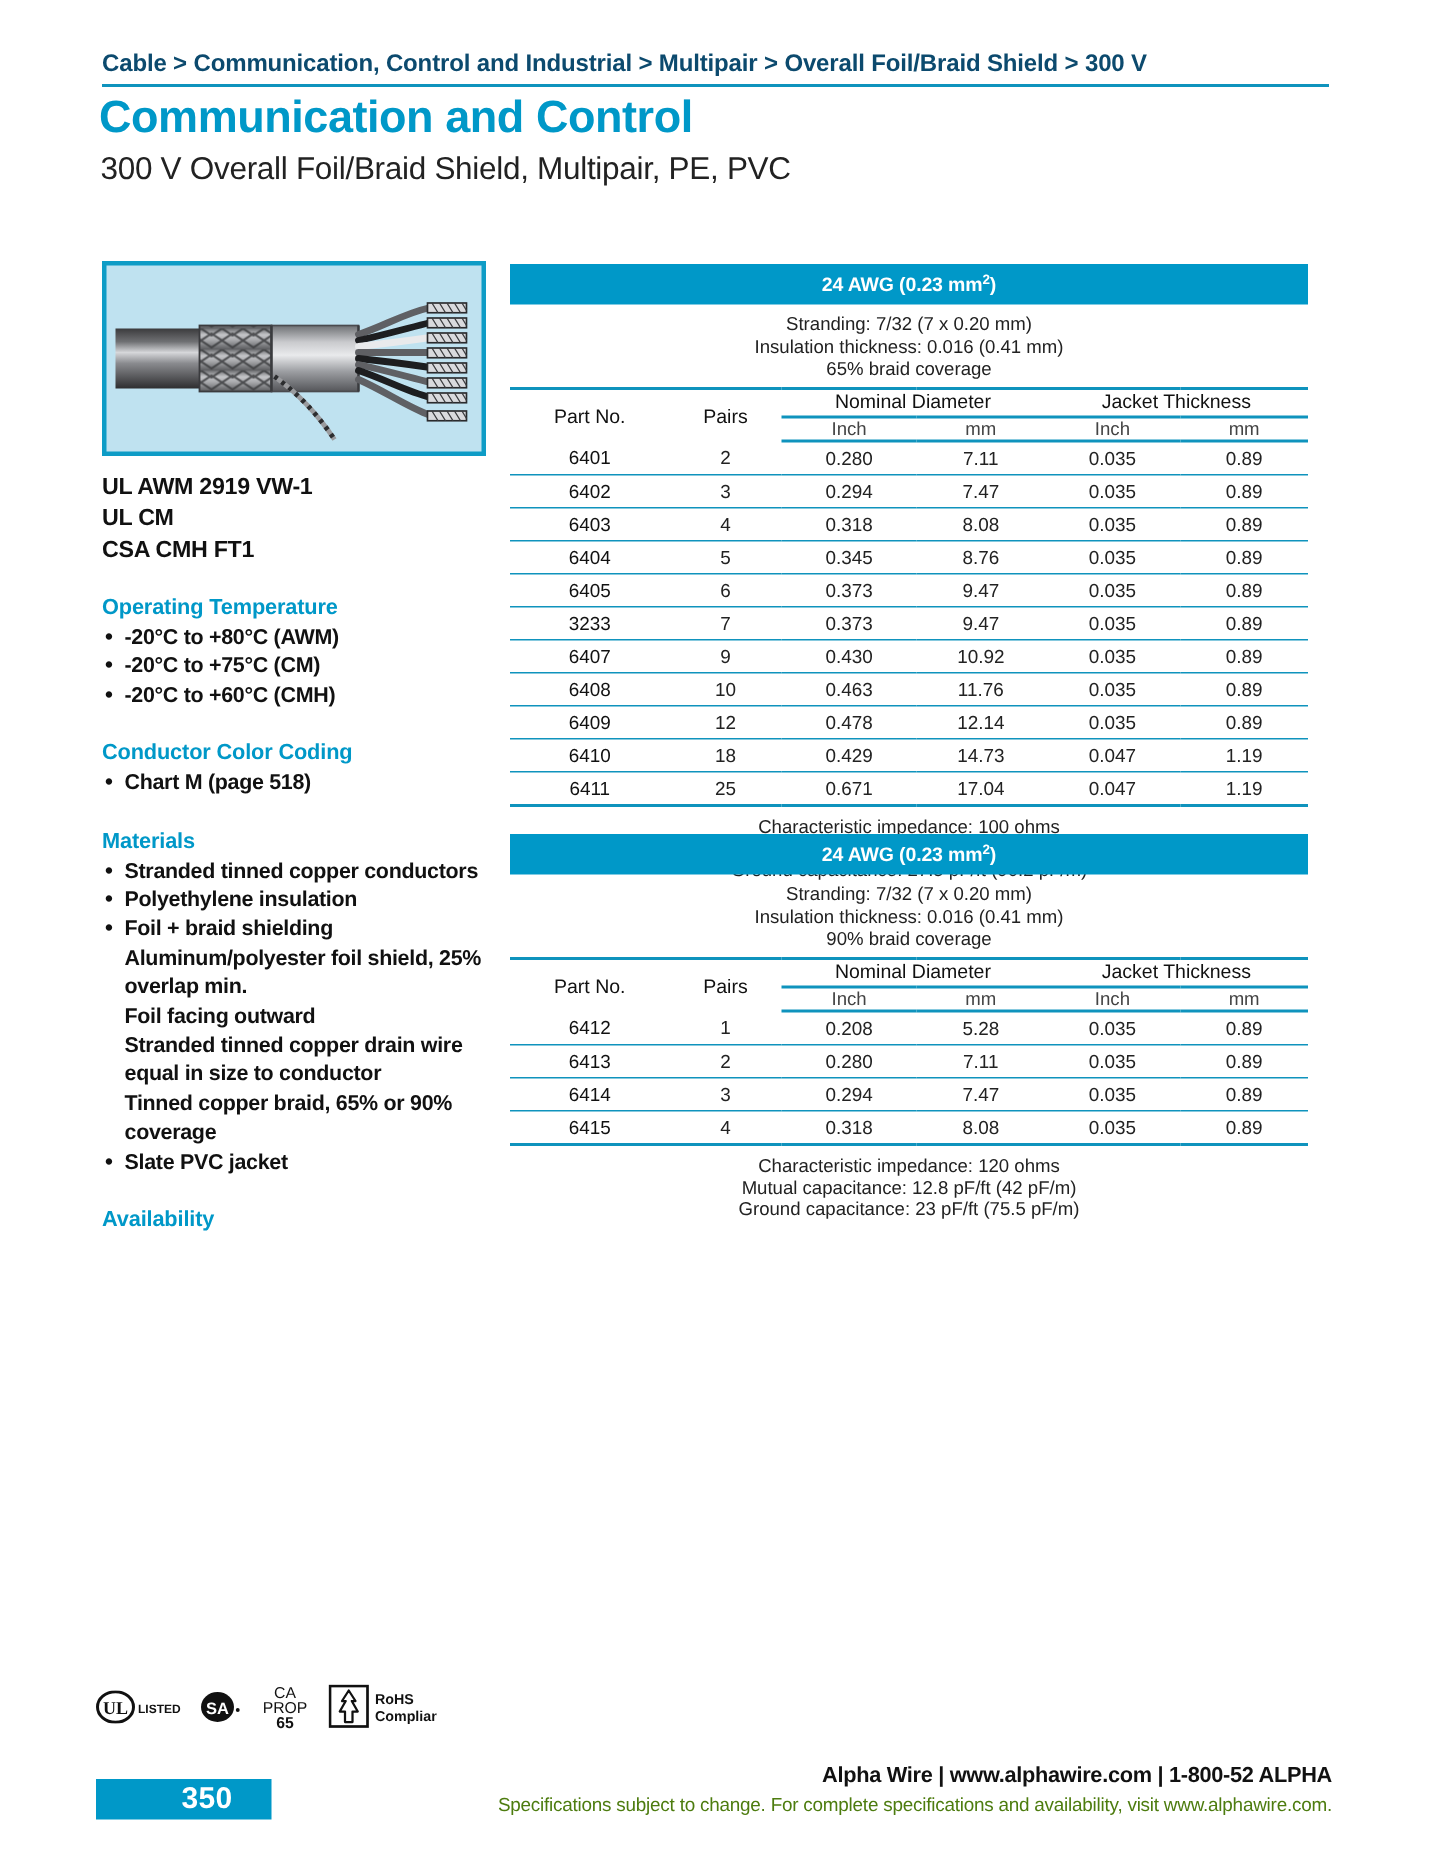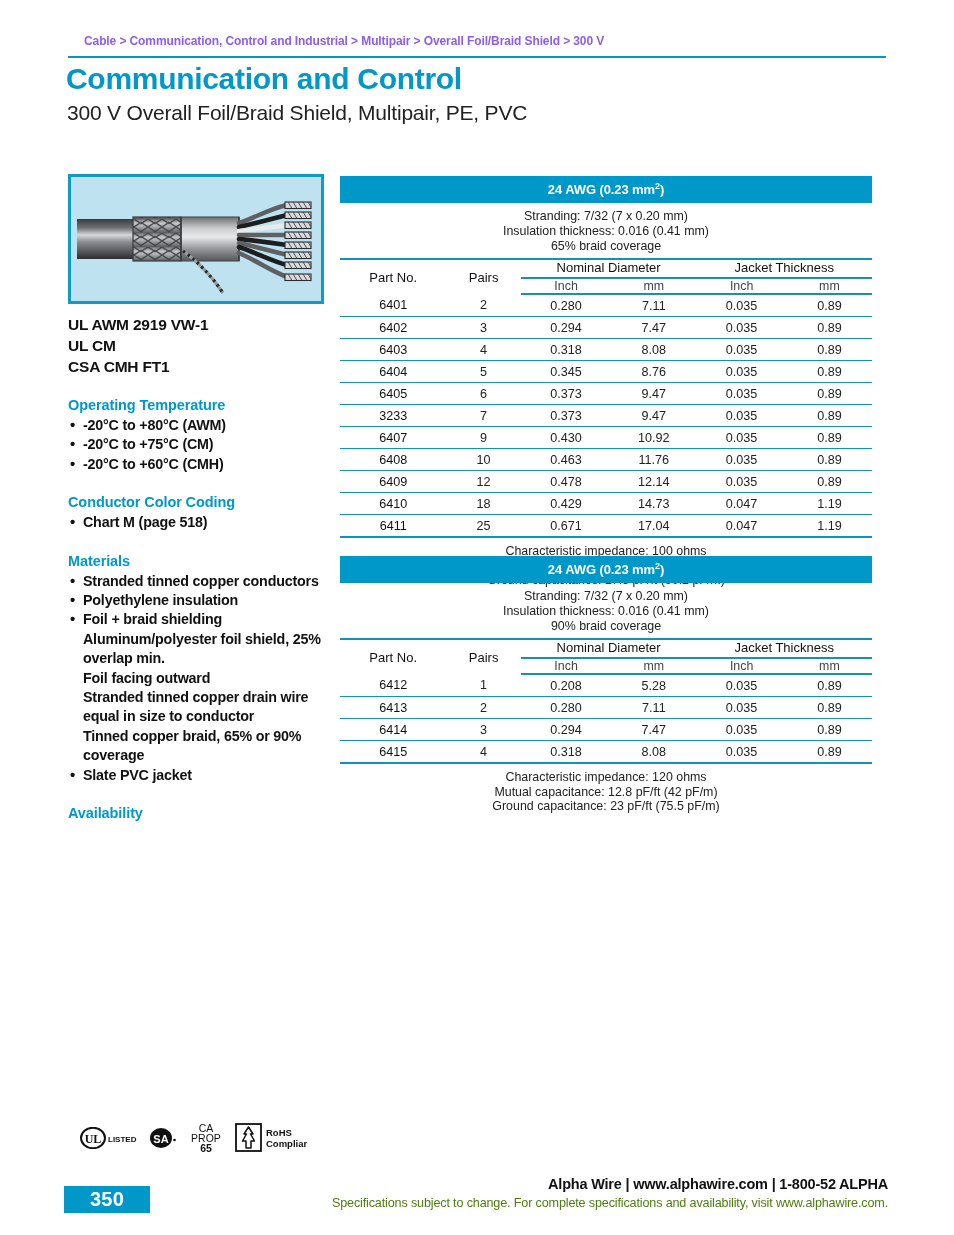--- a/index.html
+++ b/index.html
@@ -18,25 +18,25 @@
   .page {
     position: absolute;
     left: 0; top: 0;
     width: 954px;
     height: 1235px;
   }
 
   
   .breadcrumb {
     position: absolute;
-    left: 84px;
+    left: 68px;
     top: 34px;
-    font-size: 12px;
-    font-weight: bold;
-    color: #8b5cf6;
+    font-size: 16px;
+    font-weight: bold;
+    color: #0c4a6e;
     letter-spacing: -0.1px;
     white-space: nowrap;
   }
   .breadcrumb-rule {
     position: absolute;
     left: 68px;
     top: 56px;
     width: 818px;
     height: 2px;
     background: #0f93bd;
@@ -200,21 +200,21 @@
   .col-part { width: 20%; }
   .col-pairs { width: 14%; }
   .col-d-in { width: 17%; }
   .col-d-mm { width: 16%; }
   .col-j-in { width: 17%; }
   .col-j-mm { width: 16%; }
 
   
   .certs {
     position: absolute;
-    left: 80px;
+    left: 64px;
     top: 1118px;
     height: 40px;
     display: flex;
     align-items: center;
     gap: 11px;
   }
   .cert { display: block; }
 
   
   .page-badge {
@@ -223,20 +223,21 @@
     top: 1186px;
     width: 86px;
     height: 27px;
     background: #0098c8;
     color: #fff;
     font-size: 20px;
     font-weight: bold;
     text-align: center;
     line-height: 27px;
     letter-spacing: 0.2px;
+    padding-left: 31px;
   }
   .footer-main {
     position: absolute;
     right: 66px;
     top: 1176px;
     font-size: 14.5px;
     font-weight: bold;
     color: #111;
     letter-spacing: -0.2px;
     white-space: nowrap;

